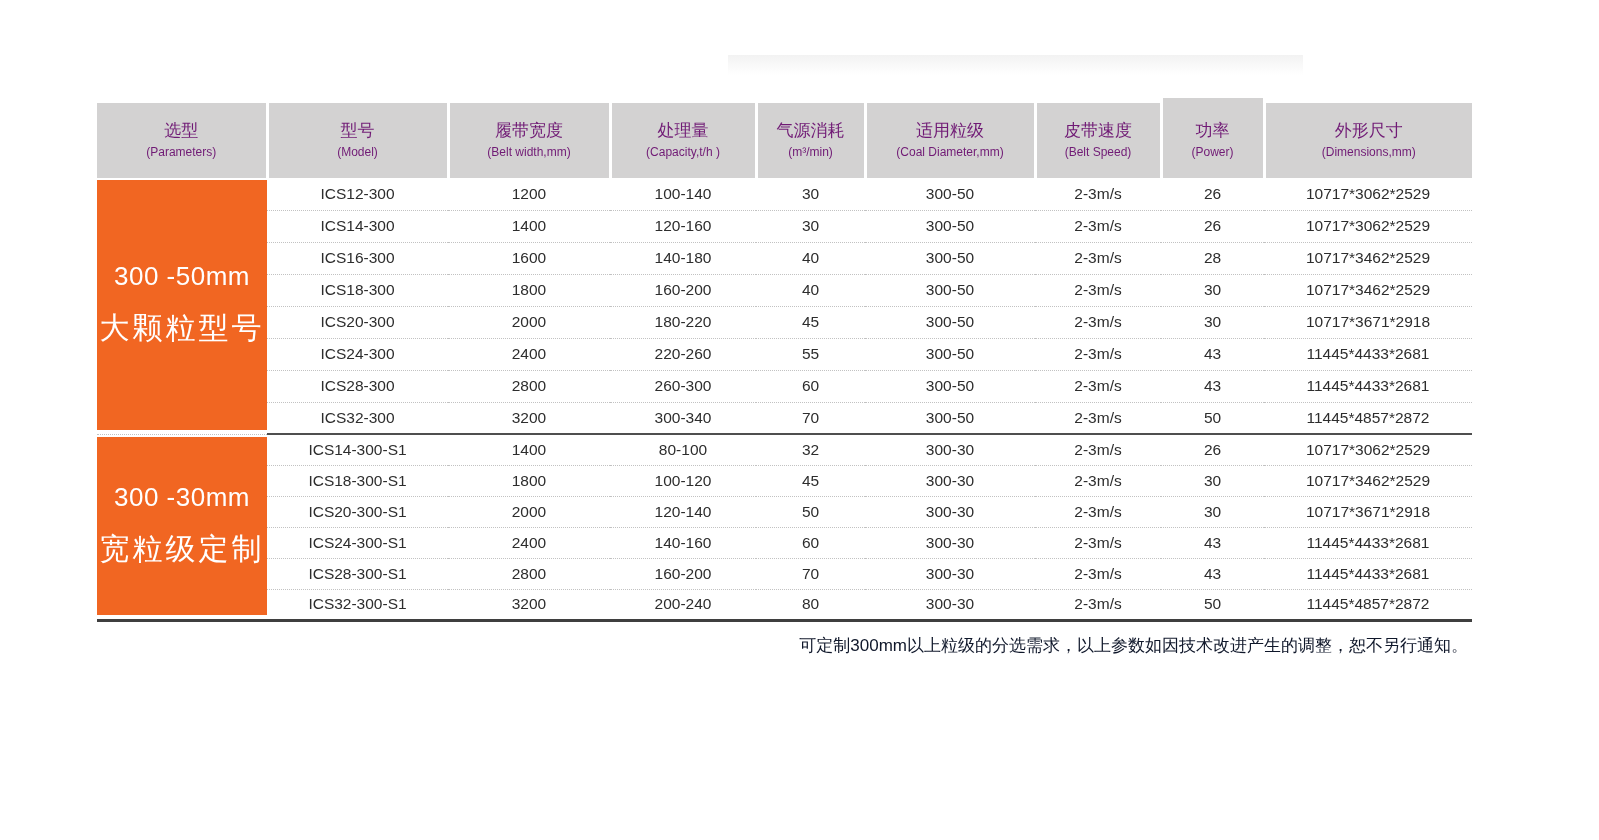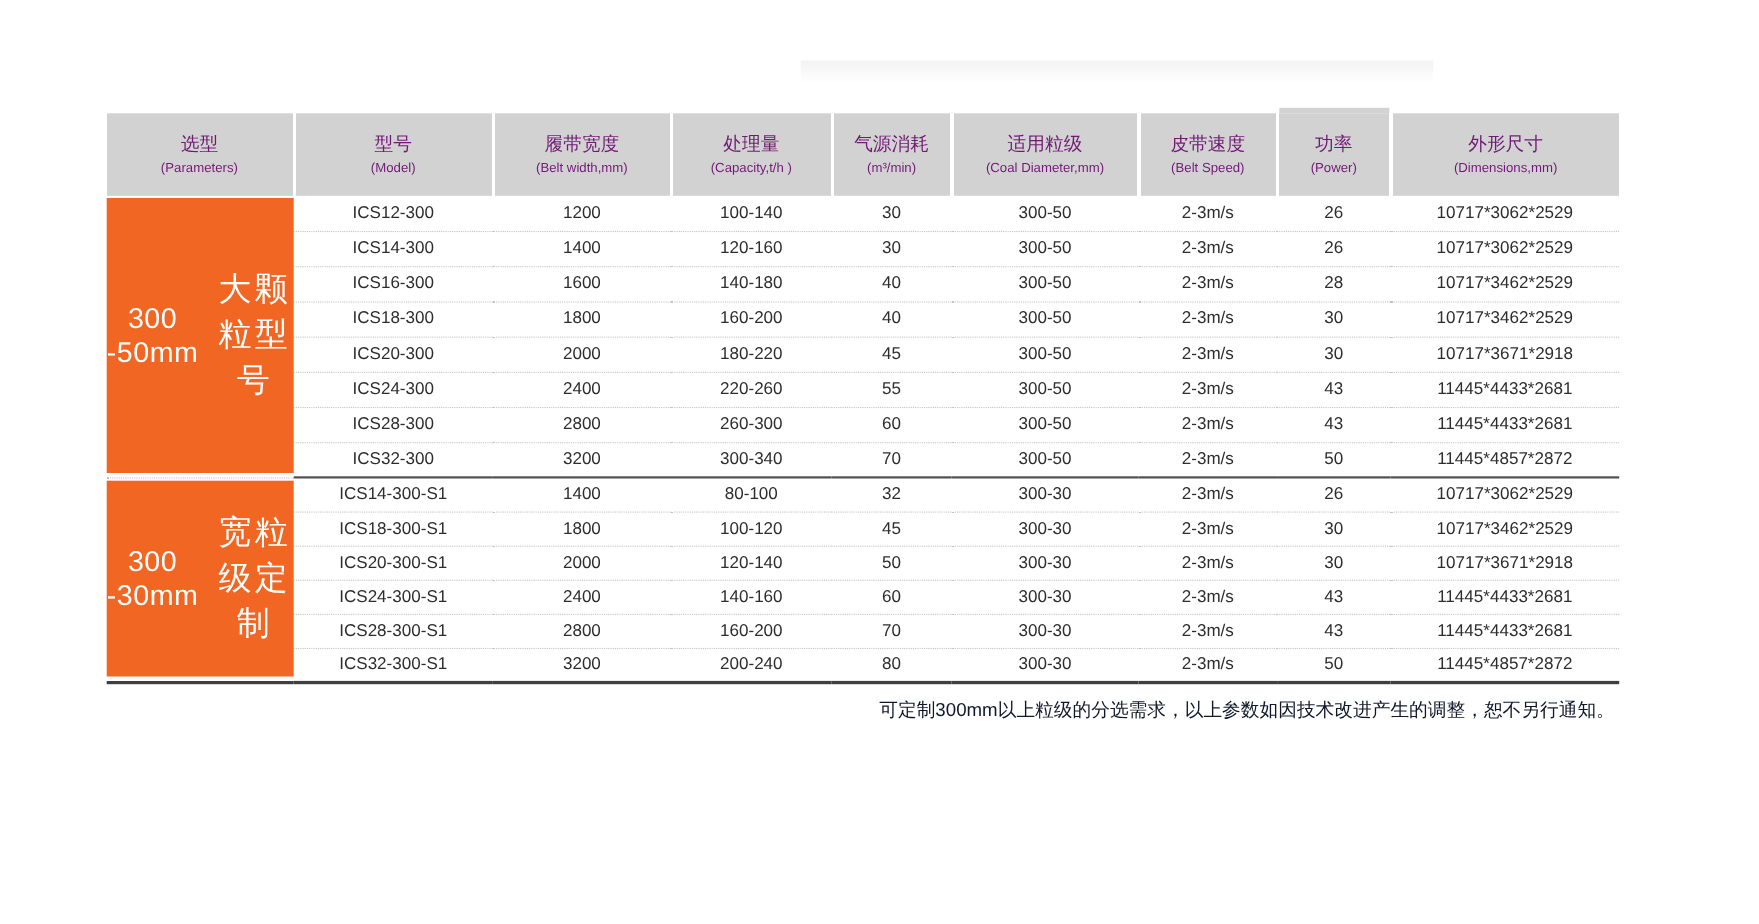--- a/index.html
+++ b/index.html
@@ -79,24 +79,25 @@
     border-bottom:2px solid #4f4f4f;
     background:#ffffff;
   }
   td.group-cell.last { border-bottom:3px solid #3f3f3f; }
   .group-label {
     position:absolute;
     top:2px; bottom:4px; left:0; right:0;
     background:#f16622;
     color:#ffffff;
     display:flex;
-    flex-direction:row;
+    flex-direction:column;
     align-items:center;
     justify-content:center;
     gap:16px;
+    text-align:right;
   }
   .group-label .gl1 { font-size:26px; letter-spacing:0.5px; }
   .group-label .gl2 { font-size:30px; letter-spacing:3px; }
   .footnote {
     position:absolute;
     left:97px;
     top:634px;
     width:1375px;
     text-align:right;
     font-size:17px;

